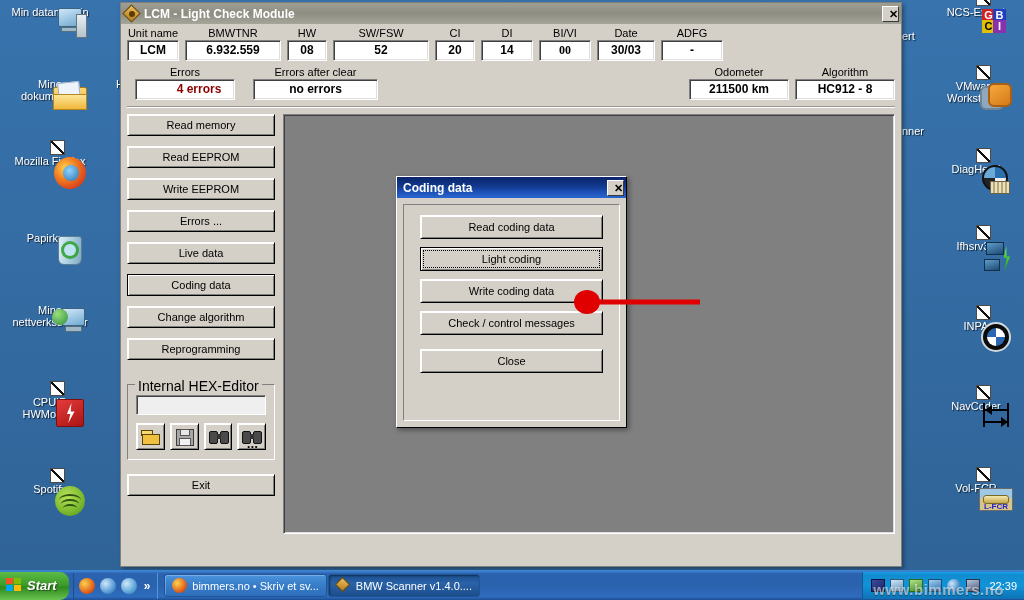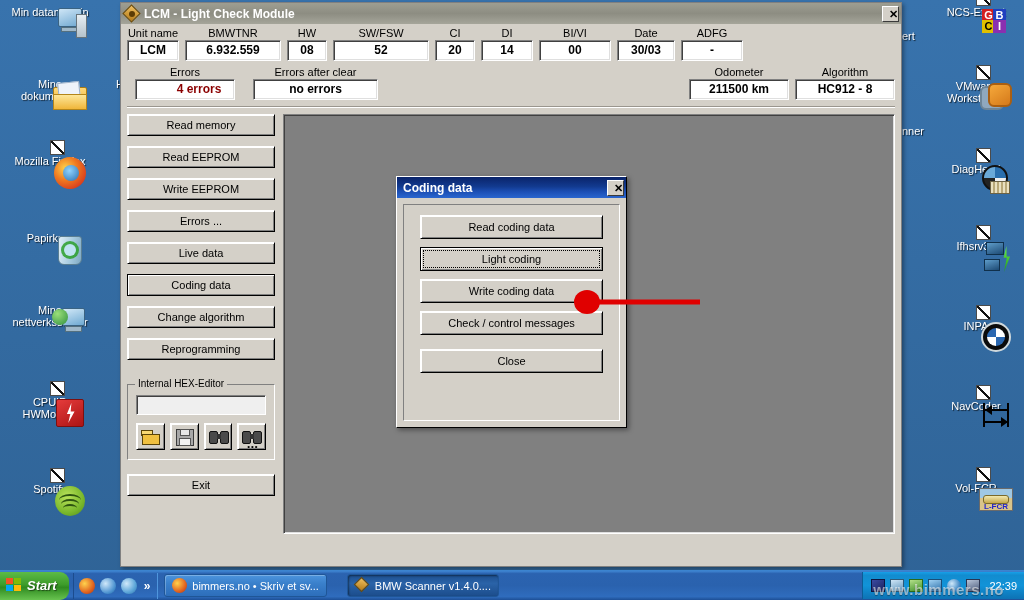--- a/index.html
+++ b/index.html
@@ -249,21 +249,21 @@
   .hexgroup {
     margin-top: 14px;
     border: 1px solid;
     border-color: #808080 #ffffff #ffffff #808080;
     padding: 10px 8px 9px 8px;
     position: relative;
   }
   .hexgroup > .grp-title {
     position: absolute; top: -7px; left: 7px;
     background: #d4d0c8; padding: 0 3px;
-    font-size: 10px; color: #000;
+    font-size: 14px; color: #000;
   }
   .hexinput {
     background: #efefef;
     border: 1px solid;
     border-color: #808080 #ffffff #ffffff #808080;
     box-shadow: inset 1px 1px 0 #404040;
     height: 20px; width: 100%;
     margin-bottom: 8px;
   }
   .hextools { display: flex; gap: 5px; }
@@ -379,21 +379,21 @@
     border-left: 1px solid #1b4c8e;
     border-right: 1px solid #4f96dd;
     height: 26px;
   }
   .ql-ic { width: 16px; height: 16px; border-radius: 50%; position: relative; }
   .ql-fx { background: radial-gradient(circle at 35% 35%, #ffd24d, #e0631f 60%, #a62f12); }
   .ql-ie { background: radial-gradient(circle at 35% 35%, #cfe8fa, #4b92d0 65%, #1e5f9a); }
   .ql-sf { background: radial-gradient(circle at 35% 35%, #cfe8fa, #5ba5d8 60%, #2b6ea8); }
   .ql-more { color: #fff; font-weight: bold; font-size: 12px; padding: 0 2px; }
 
-  .tasks { display: flex; align-items: center; gap: 20px; margin-left: 6px; flex: 1; }
+  .tasks { display: flex; align-items: center; gap: 1px; margin-left: 6px; flex: 1; }
   .taskitem {
     height: 23px; min-width: 150px; max-width: 180px;
     display: flex; align-items: center; gap: 5px;
     padding: 0 7px;
     background: linear-gradient(180deg,#4c94dd 0%,#3a80cb 40%,#2d6ebb 100%);
     border: 1px solid #1f5697;
     border-radius: 3px;
     color: #fff; font-size: 11px;
     white-space: nowrap; overflow: hidden;
     cursor: default;
@@ -505,21 +505,21 @@
         <div class="field">
           <div class="flabel">CI</div>
           <div class="fbox" style="width: 40px;">20</div>
         </div>
         <div class="field">
           <div class="flabel">DI</div>
           <div class="fbox" style="width: 52px;">14</div>
         </div>
         <div class="field">
           <div class="flabel">BI/VI</div>
-          <div class="fbox" style="width: 72px;">00</div>
+          <div class="fbox" style="width: 52px; font-family: Liberation Serif, serif;">00</div>
         </div>
         <div class="field">
           <div class="flabel">Date</div>
           <div class="fbox" style="width: 58px;">30/03</div>
         </div>
         <div class="field">
           <div class="flabel">ADFG</div>
           <div class="fbox" style="width: 62px;">-</div>
         </div>
       </div>

